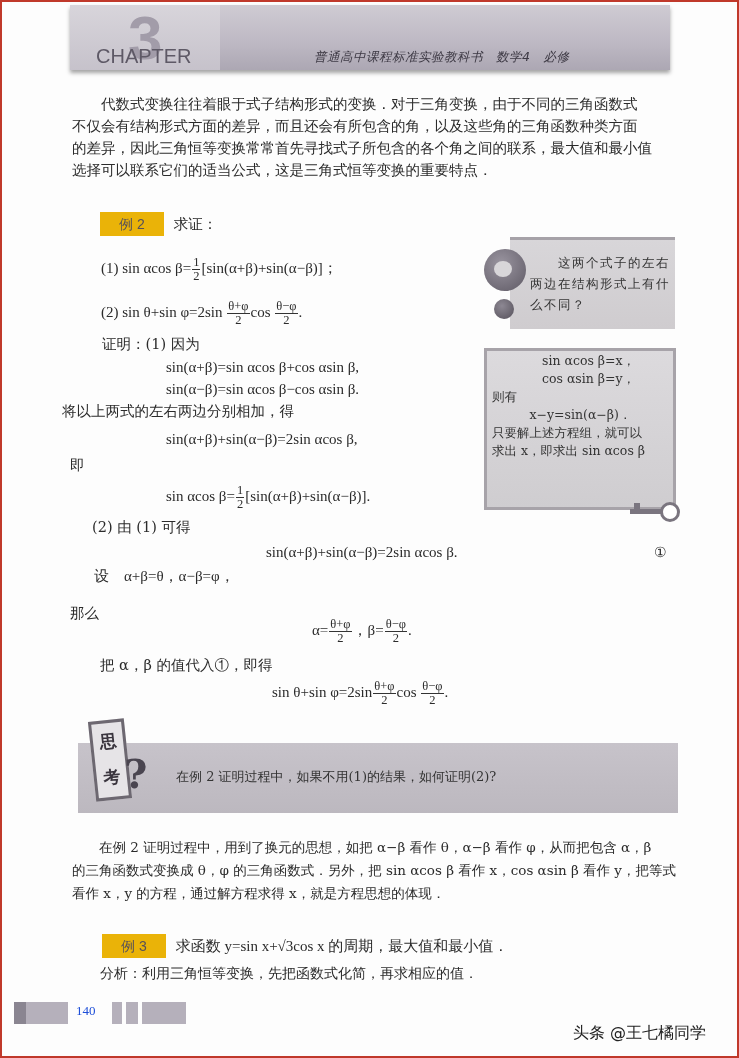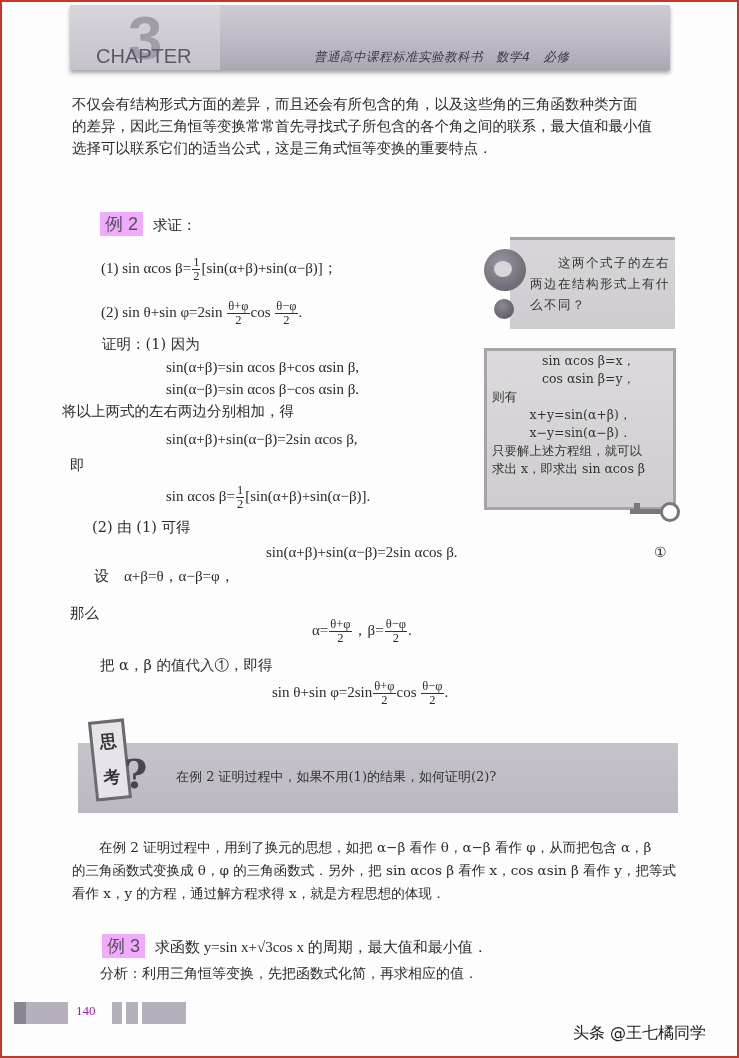--- a/index.html
+++ b/index.html
@@ -13,21 +13,21 @@
     box-shadow: 0 3px 4px rgba(0,0,0,0.35); }
   .header-left { position: absolute; left: 0; top: 0; width: 150px; height: 65px; background: linear-gradient(180deg,#d8d5db,#c6c2cb); }
   .chapter-num { position: absolute; left: 58px; top: 2px; font-family: "Liberation Sans", sans-serif; font-size: 62px; font-weight: bold; color: #a29ca9; line-height: 62px; }
   .chapter-word { position: absolute; left: 26px; top: 40px; font-family: "Liberation Sans", sans-serif; font-size: 20px; color: #5e5966; letter-spacing: 0px; }
   .header-title { position: absolute; left: 244px; top: 44px; font-family: "DejaVu Sans", sans-serif; font-style: italic; font-size: 12.5px; color: #3d3944; letter-spacing: 0.5px; }
 
   .p { position: absolute; font-size: 14.5px; line-height: 22px; color: #2b2b2b; white-space: nowrap; }
   .intro { left: 72px; top: 93px; width: 600px; }
   .intro span { display: block; }
 
-  .label-box { display: inline-block; background: #f0abfc; color: #55505a; padding: 1px 5px; font-family: "Liberation Sans", sans-serif; font-size: 18px; margin-right: 10px; }
+  .label-box { display: inline-block; background: #eab308; color: #55505a; padding: 1px 19px; font-family: "Liberation Sans", sans-serif; font-size: 14px; margin-right: 10px; }
 
   .math { font-family: "Liberation Serif", "DejaVu Serif", serif; font-size: 15px; }
   .frac { display: inline-block; vertical-align: middle; text-align: center; font-size: 12.5px; line-height: 13px; margin: 0 1px; }
   .frac .num { display: block; border-bottom: 1px solid #333; padding: 0 1px; }
   .frac .den { display: block; }
 
   
   .note1 { position: absolute; left: 510px; top: 237px; width: 165px; height: 92px;
     background: linear-gradient(180deg,#d8d6d9,#cfcccf); border-top: 3px solid #a6a2a8; }
   .qmark { position: absolute; left: 480px; top: 245px; width: 50px; height: 80px; }
@@ -47,37 +47,38 @@
   
   .think-band { position: absolute; left: 78px; top: 743px; width: 600px; height: 70px;
     background: linear-gradient(180deg,#c7c3ca,#bcb8bf); }
   .think-card { position: absolute; left: 92px; top: 720px; width: 36px; height: 80px; background: #e6e4e7; border: 3px solid #6d6871; transform: rotate(-6deg); }
   .think-card span { display: block; text-align: center; font-size: 17px; font-weight: bold; color: #3a353e; line-height: 36px; }
   .think-q { position: absolute; left: 124px; top: 750px; font-family: "DejaVu Serif", serif; font-weight: bold; font-size: 40px; color: #4a4550; }
   .think-text { position: absolute; left: 176px; top: 768px; font-size: 13px; color: #333; white-space: nowrap; }
 
   .footer-bars { position: absolute; left: 14px; top: 1002px; height: 22px; }
   .bar { position: absolute; top: 0; height: 22px; background: #b5b0bb; }
-  .page-num { position: absolute; left: 76px; top: 1003px; font-size: 13px; color: #a21caf; font-family: "Liberation Serif", serif; }
+  .page-num { position: absolute; left: 76px; top: 1003px; font-size: 13px; color: #1d4ed8; font-family: "Liberation Serif", serif; }
   .watermark { position: absolute; left: 573px; top: 1023px; font-family: "DejaVu Sans", sans-serif; font-size: 16px; color: #222; }
   .circ { font-size: 14px; }
 </style>
 </head>
 <body>
 
 <div class="frame"></div>
 
 <div class="header">
   <div class="header-left"></div>
   <div class="chapter-num">3</div>
   <div class="chapter-word">CHAPTER</div>
   <div class="header-title">普通高中课程标准实验教科书　数学4　必修</div>
 </div>
 
 <div class="p intro">
+  <span>　　代数式变换往往着眼于式子结构形式的变换．对于三角变换，由于不同的三角函数式</span>
   <span>不仅会有结构形式方面的差异，而且还会有所包含的角，以及这些角的三角函数种类方面</span>
   <span>的差异，因此三角恒等变换常常首先寻找式子所包含的各个角之间的联系，最大值和最小值</span>
   <span>选择可以联系它们的适当公式，这是三角式恒等变换的重要特点．</span>
 </div>
 
 <div class="p" style="left:100px; top:212px;">
   <span class="label-box">例 2</span><span>求证：</span>
 </div>
 
 <div class="p math" style="left:101px; top:256px;">
@@ -120,21 +121,20 @@
     <div class="hole"></div>
     <div class="dot"></div>
 </div>
 <div class="note1-text">　　这两个式子的左右两边在结构形式上有什么不同？</div>
 
 <div class="note2"></div>
 <div class="note2-text">
   <div>　　　　sin αcos β=x，</div>
   <div>　　　　cos αsin β=y，</div>
   <div>则有</div>
-  <div>　　　x+y=sin(α+β)，</div>
   <div>　　　x−y=sin(α−β)．</div>
   <div>只要解上述方程组，就可以</div>
   <div>求出 x，即求出 sin αcos β</div>
 </div>
 <div class="key-shaft"></div>
 <div class="key-teeth"></div>
 <div class="key-ring"></div>
 
 <div class="think-band"></div>
 <div class="think-card">

